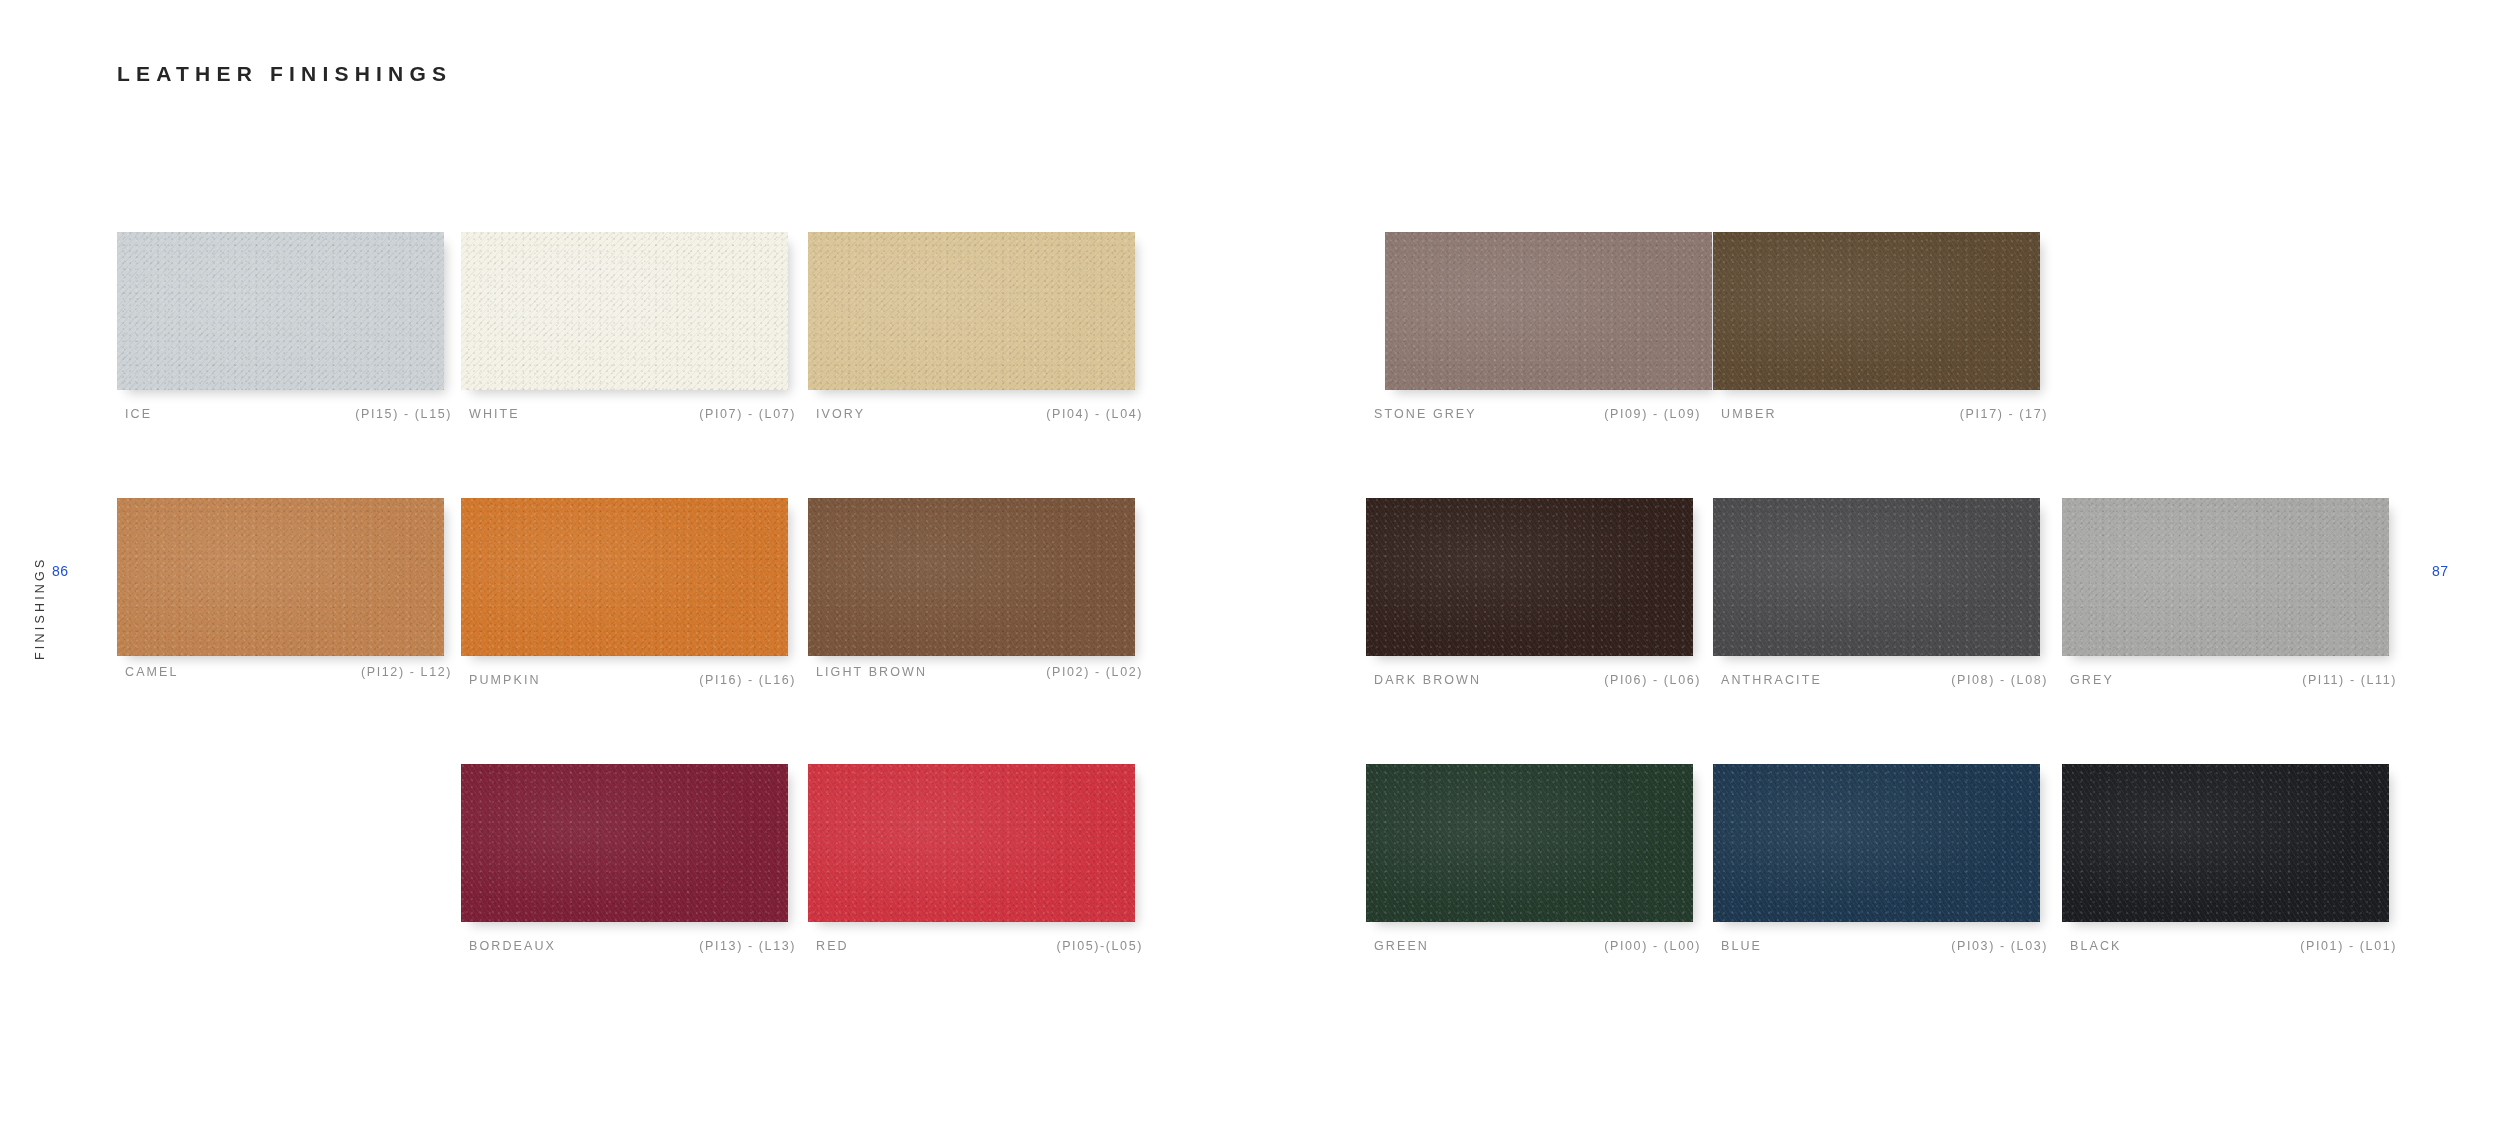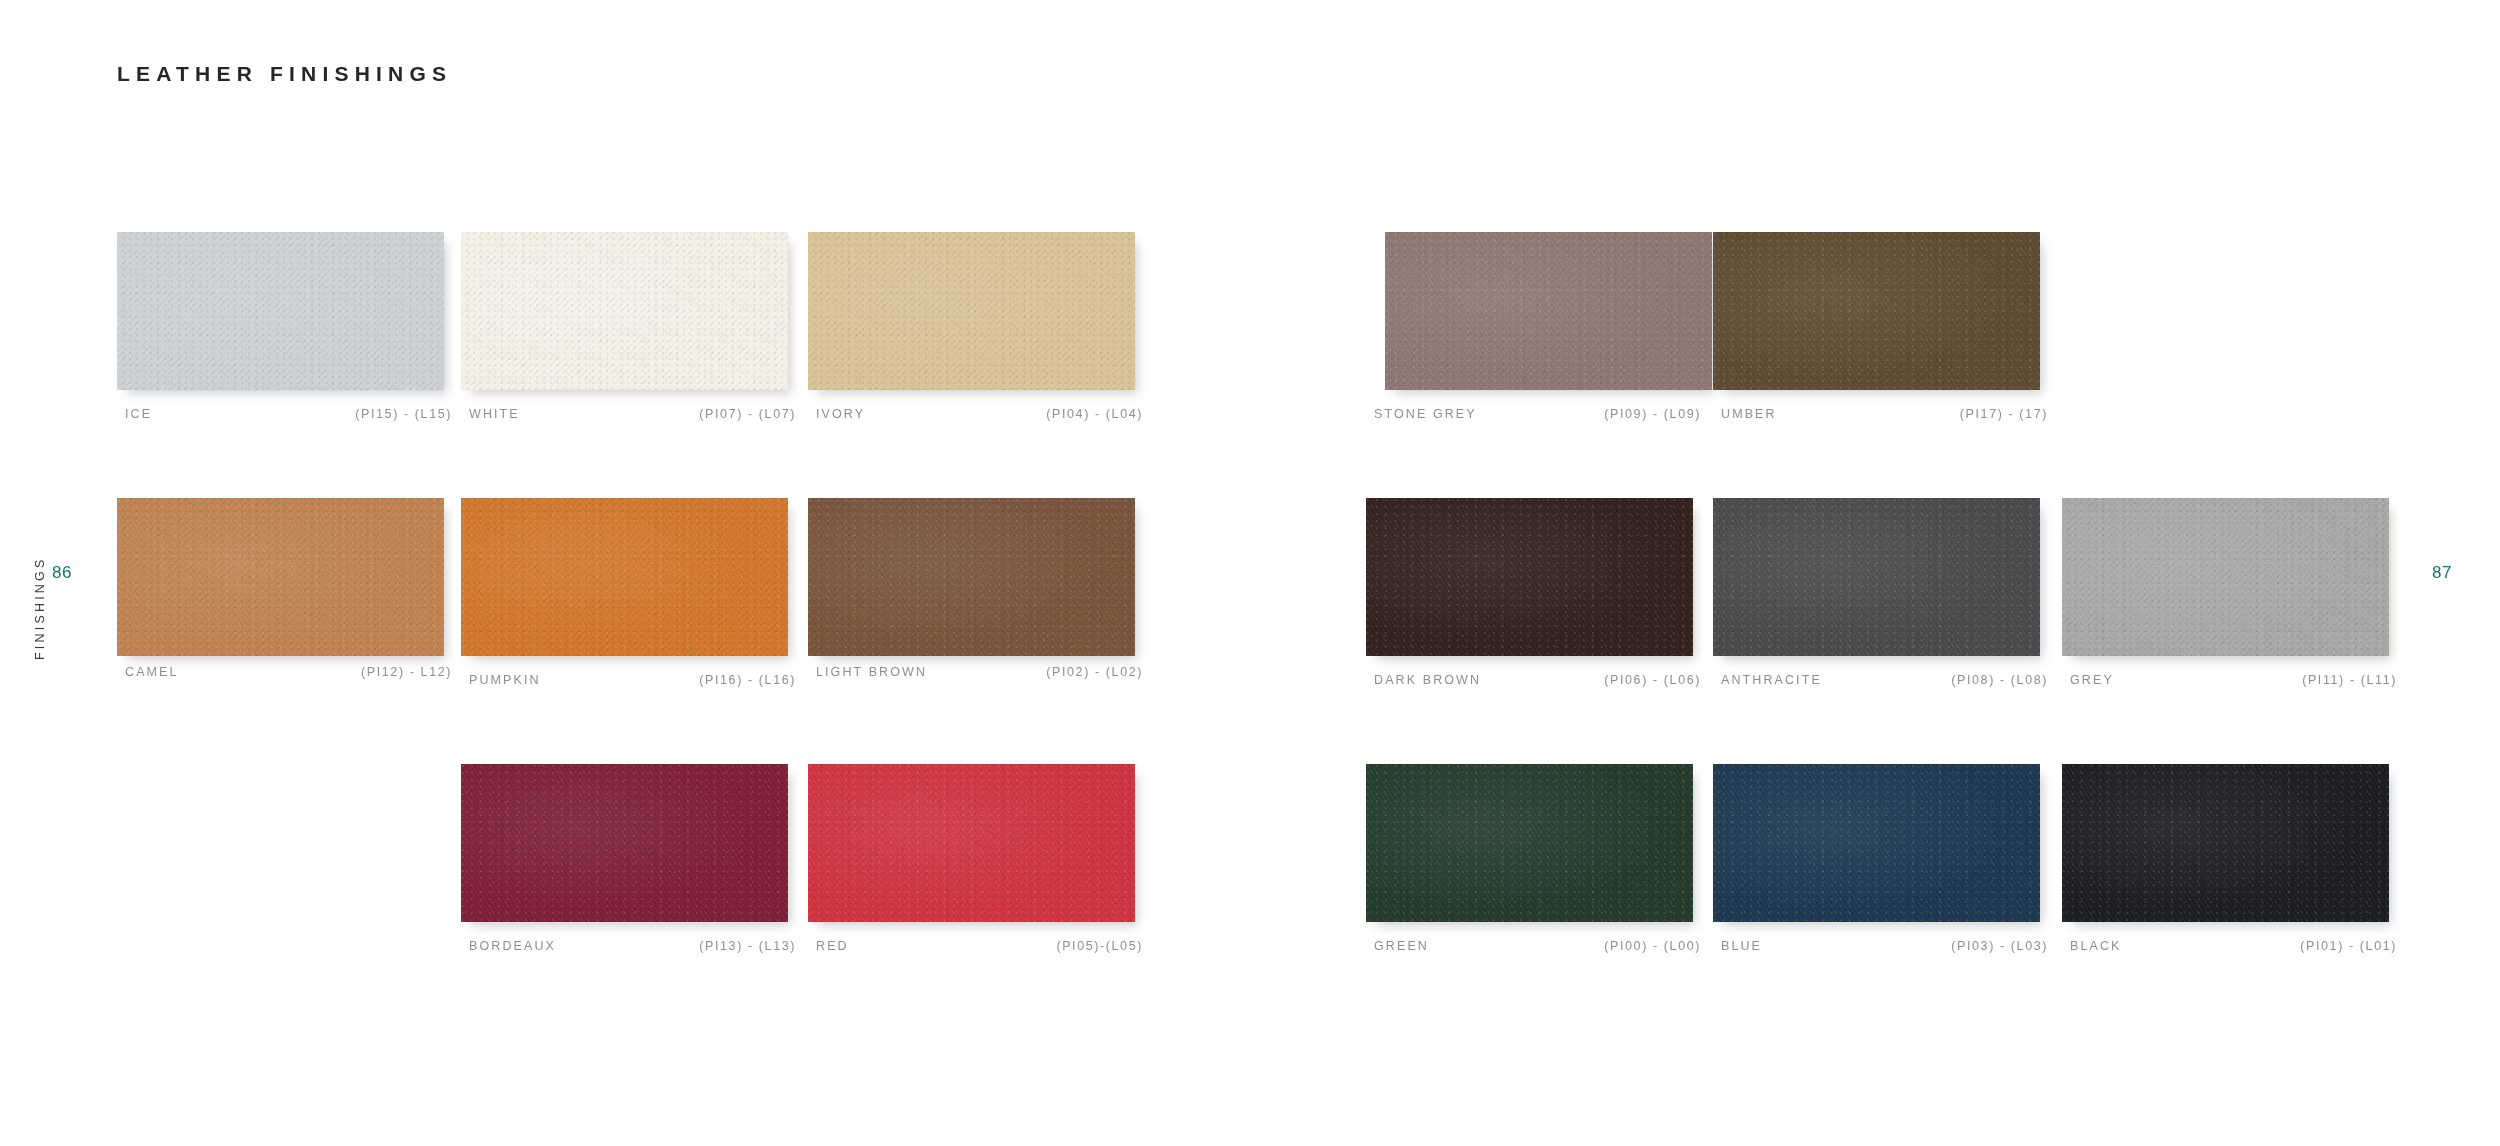--- a/index.html
+++ b/index.html
@@ -31,23 +31,23 @@
     font-size: 21px;
     letter-spacing: 6.2px;
     color: #262626;
     font-weight: 700;
     white-space: nowrap;
   }
 
   
   .folio {
     position: absolute;
-    font-size: 17px;
+    font-size: 14px;
     letter-spacing: 0.5px;
-    color: #0f766e;
+    color: #1d4ed8;
   }
   .folio-left  { left: 52px;  top: 563px; }
   .folio-right { left: 2432px; top: 563px; }
 
   .running-head {
     position: absolute;
     left: 33px;
     top: 660px;
     font-size: 12.5px;
     letter-spacing: 3.2px;

